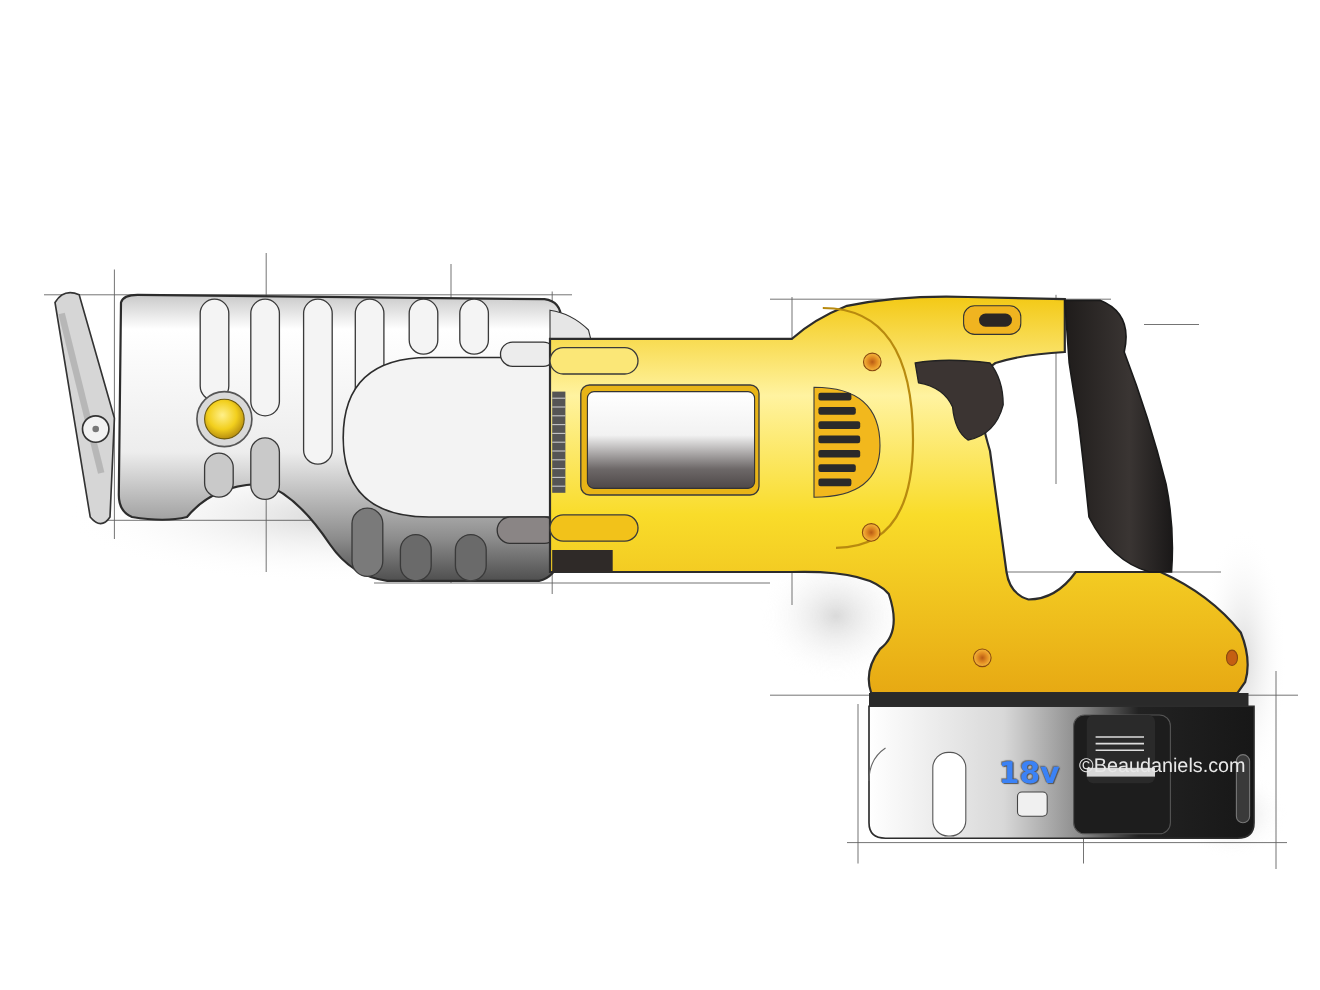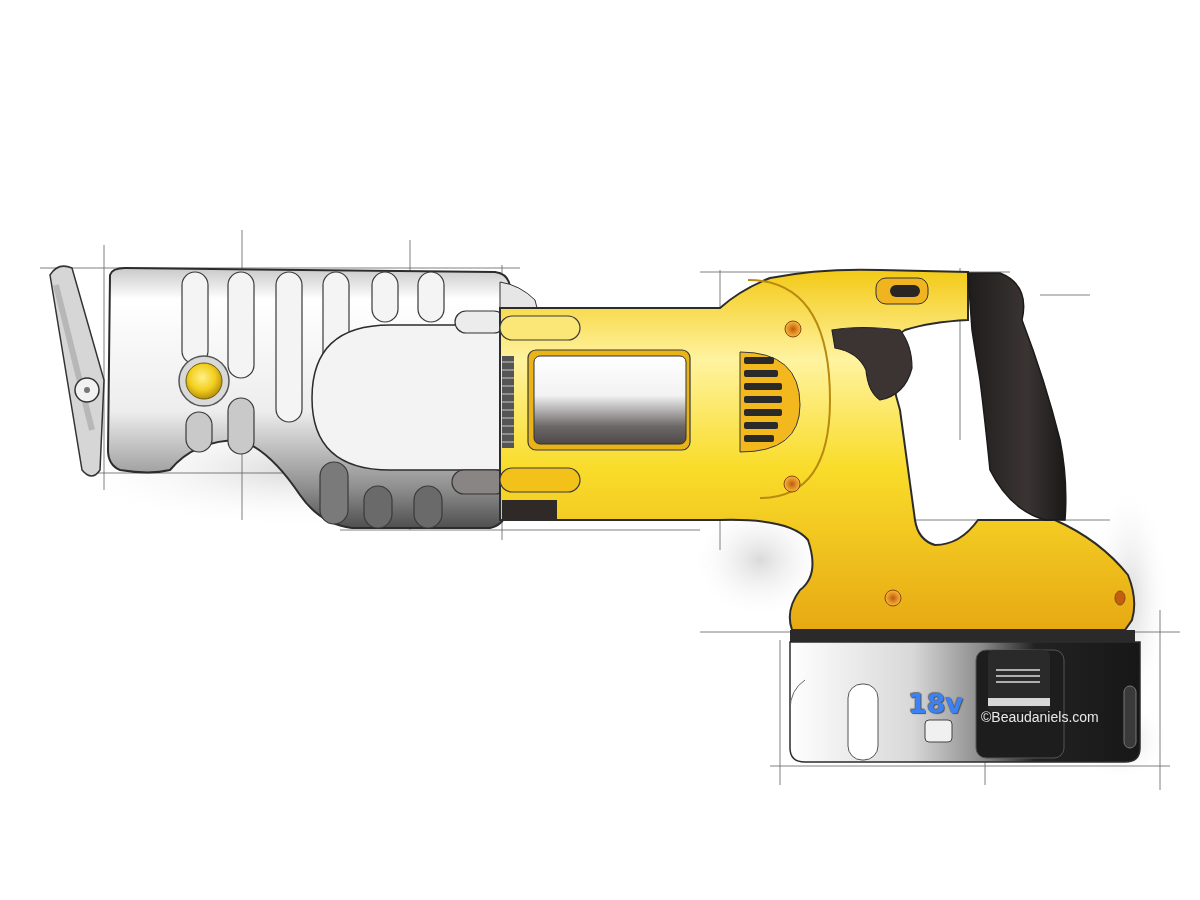--- a/index.html
+++ b/index.html
@@ -1,19 +1,19 @@
 <!DOCTYPE html>
 <html><head>
   <meta charset="utf-8">
   <style>
     html, body { margin: 0; padding: 0; background: #ffffff; }
     body { width: 1200px; height: 900px; overflow: hidden; position: relative; font-family: "Liberation Sans", sans-serif; }
     #canvas { position: absolute; left: 0; top: 0; width: 1200px; height: 900px; }
     .voltage-label { position: absolute; left: 908px; top: 688px; font-family: "DejaVu Sans", sans-serif; font-weight: bold; font-size: 27px; color: #3b82f6; text-shadow: 0 0 1px #555, 1px 1px 1px #555, -1px -1px 1px #777; letter-spacing: 0px; }
-    .watermark { position: absolute; left: 981px; top: 709px; font-family: "Liberation Sans", sans-serif; font-size: 14px; color: #e8e8e8; }
+    .watermark { position: absolute; left: 981px; top: 686px; font-family: "Liberation Sans", sans-serif; font-size: 18px; color: #e8e8e8; }
   </style>
 </head>
 <body>
 
 <svg id="canvas" viewBox="0 0 1200 900" xmlns="http://www.w3.org/2000/svg">
   <defs>
     <linearGradient id="gSilverV" x1="0" y1="0" x2="0" y2="1">
       <stop offset="0" stop-color="#c9c9c9"></stop>
       <stop offset="0.12" stop-color="#ffffff"></stop>
       <stop offset="0.55" stop-color="#ededed"></stop>

